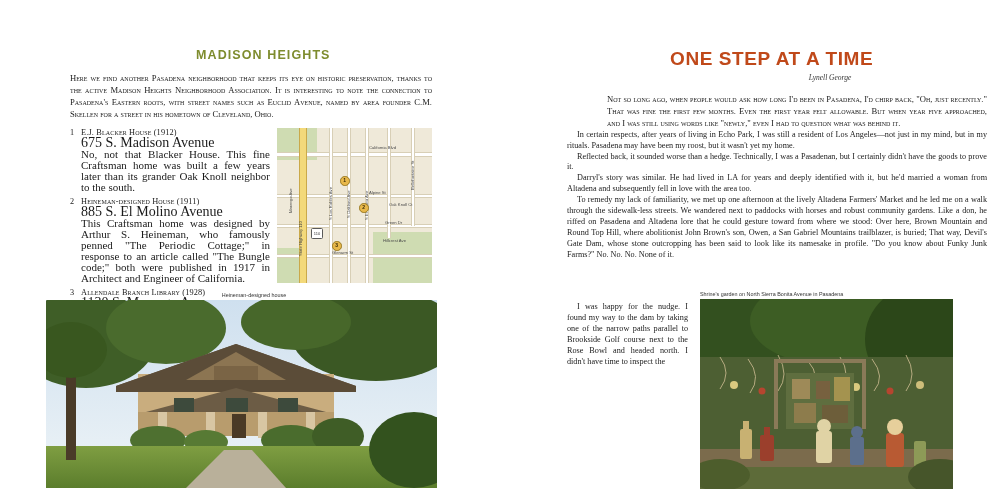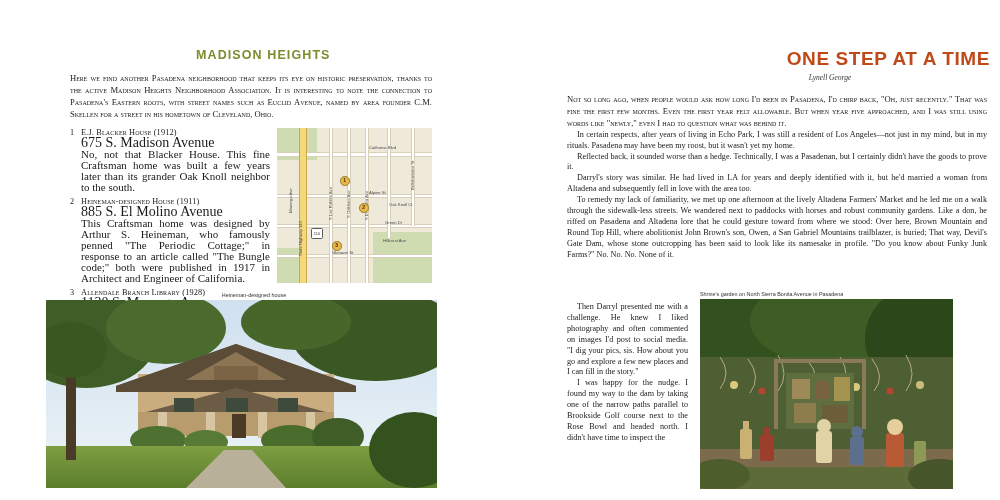--- a/index.html
+++ b/index.html
@@ -175,21 +175,21 @@
   
   .right-page {
     position: absolute;
     left: 500px; top: 0;
     width: 500px; height: 500px;
   }
   .right-heading {
     position: absolute;
     left: 170px; top: 48px;
     width: 320px;
-    text-align: right;
+    text-align: left;
     font-family: "Liberation Sans", sans-serif;
     font-weight: bold;
     font-size: 19px;
     letter-spacing: 0.6px;
     color: #c0491a;
   }
   .right-byline {
     position: absolute;
     left: 170px; top: 73px;
     width: 320px;
@@ -200,21 +200,21 @@
   }
   .right-body {
     position: absolute;
     left: 67px; top: 94px;
     width: 420px;
     font-size: 8.2px;
     line-height: 10.9px;
     text-align: justify;
   }
   .right-body p { margin: 0; text-indent: 10px; }
-  .right-body p.first { text-indent: 0; }
+  .right-body p.first { text-indent: 0; margin-left: 40px; }
   .right-body .smallcap-lead {
     font-variant: small-caps;
     font-size: 8.6px;
   }
 
   .right-body-narrow {
     position: absolute;
     left: 67px; top: 302px;
     width: 121px;
     font-size: 8.2px;
@@ -385,21 +385,20 @@
 
     <div class="right-body">
       <p class="first"><span class="smallcap-lead">Not so long ago, when people would ask how long I'd been in Pasadena, I'd chirp back, "Oh, just recently." That was fine the first few months. Even the first year felt allowable. But when year five approached, and I was still using words like "newly," even I had to question what was behind it.</span></p>
       <p>In certain respects, after years of living in Echo Park, I was still a resident of Los Angeles—not just in my mind, but in my rituals. Pasadena may have been my roost, but it wasn't yet my home.</p>
       <p>Reflected back, it sounded worse than a hedge. Technically, I was a Pasadenan, but I certainly didn't have the goods to prove it.</p>
       <p>Darryl's story was similar. He had lived in LA for years and deeply identified with it, but he'd married a woman from Altadena and subsequently fell in love with the area too.</p>
       <p>To remedy my lack of familiarity, we met up one afternoon at the lively Altadena Farmers' Market and he led me on a walk through the sidewalk-less streets. We wandered next to paddocks with horses and robust community gardens. Like a don, he riffed on Pasadena and Altadena lore that he could gesture toward from where we stood: Over here, Brown Mountain and Round Top Hill, where abolitionist John Brown's son, Owen, a San Gabriel Mountains trailblazer, is buried; That way, Devil's Gate Dam, whose stone outcropping has been said to look like its namesake in profile. "Do you know about Funky Junk Farms?" No. No. No. None of it.</p>
     </div>
 
     <div class="right-body-narrow">
-      <p>Then Darryl presented me with a challenge. He knew I liked photography and often commented on images I'd post to social media. "I dig your pics, sis. How about you go and explore a few new places and I can fill in the story."</p>
       <p>I was happy for the nudge. I found my way to the dam by taking one of the narrow paths parallel to Brookside Golf course next to the Rose Bowl and headed north. I didn't have time to inspect the</p>
     </div>
 
   </div>
 
   <div class="caption right-caption">Shrine's garden on North Sierra Bonita Avenue in Pasadena</div>
 
   <div class="right-photo">
     <svg width="253" height="190" viewBox="0 0 253 190">
       <defs>

